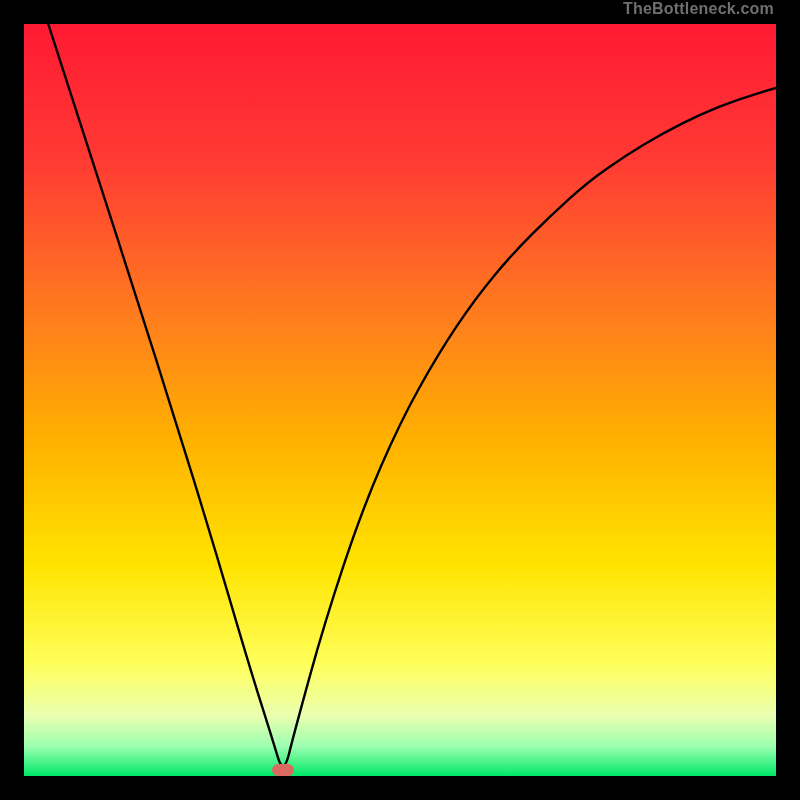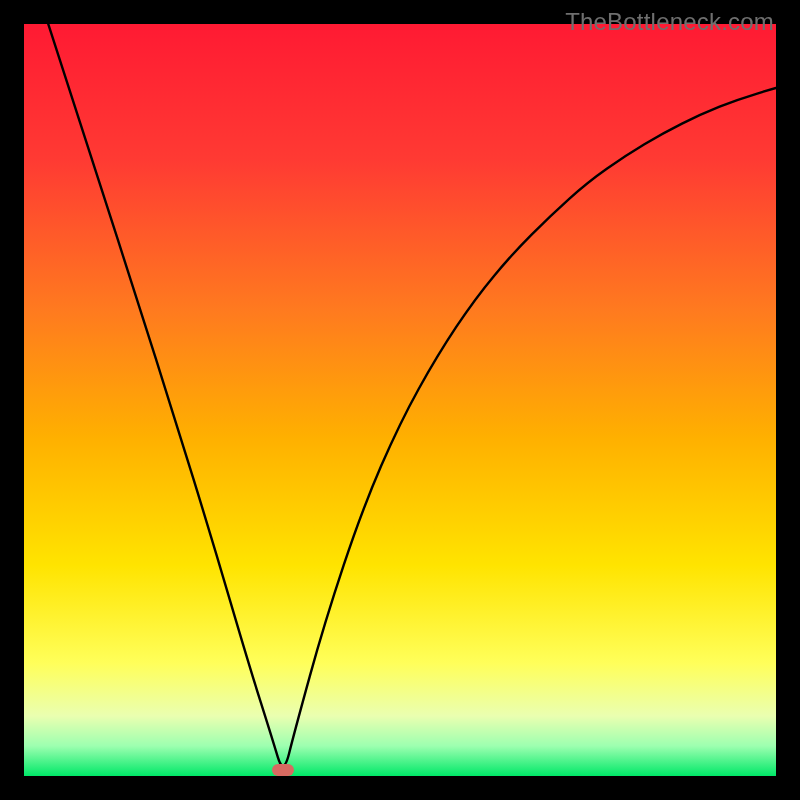--- a/index.html
+++ b/index.html
@@ -22,25 +22,25 @@
   .plot-bg {
     position: absolute;
     left: 0;
     top: 0;
     width: 752px;
     height: 752px;
     
   }
   .watermark {
     position: absolute;
-    top: 8px;
+    top: 0px;
     right: 26px;
     color: #6f6f6f;
-    font-size: 24px;
-    font-weight: 400;
+    font-size: 16px;
+    font-weight: 700;
     letter-spacing: 0.2px;
     z-index: 20;
   }
   svg.curve {
     position: absolute;
     left: 24px;
     top: 24px;
     width: 752px;
     height: 752px;
     z-index: 10;

